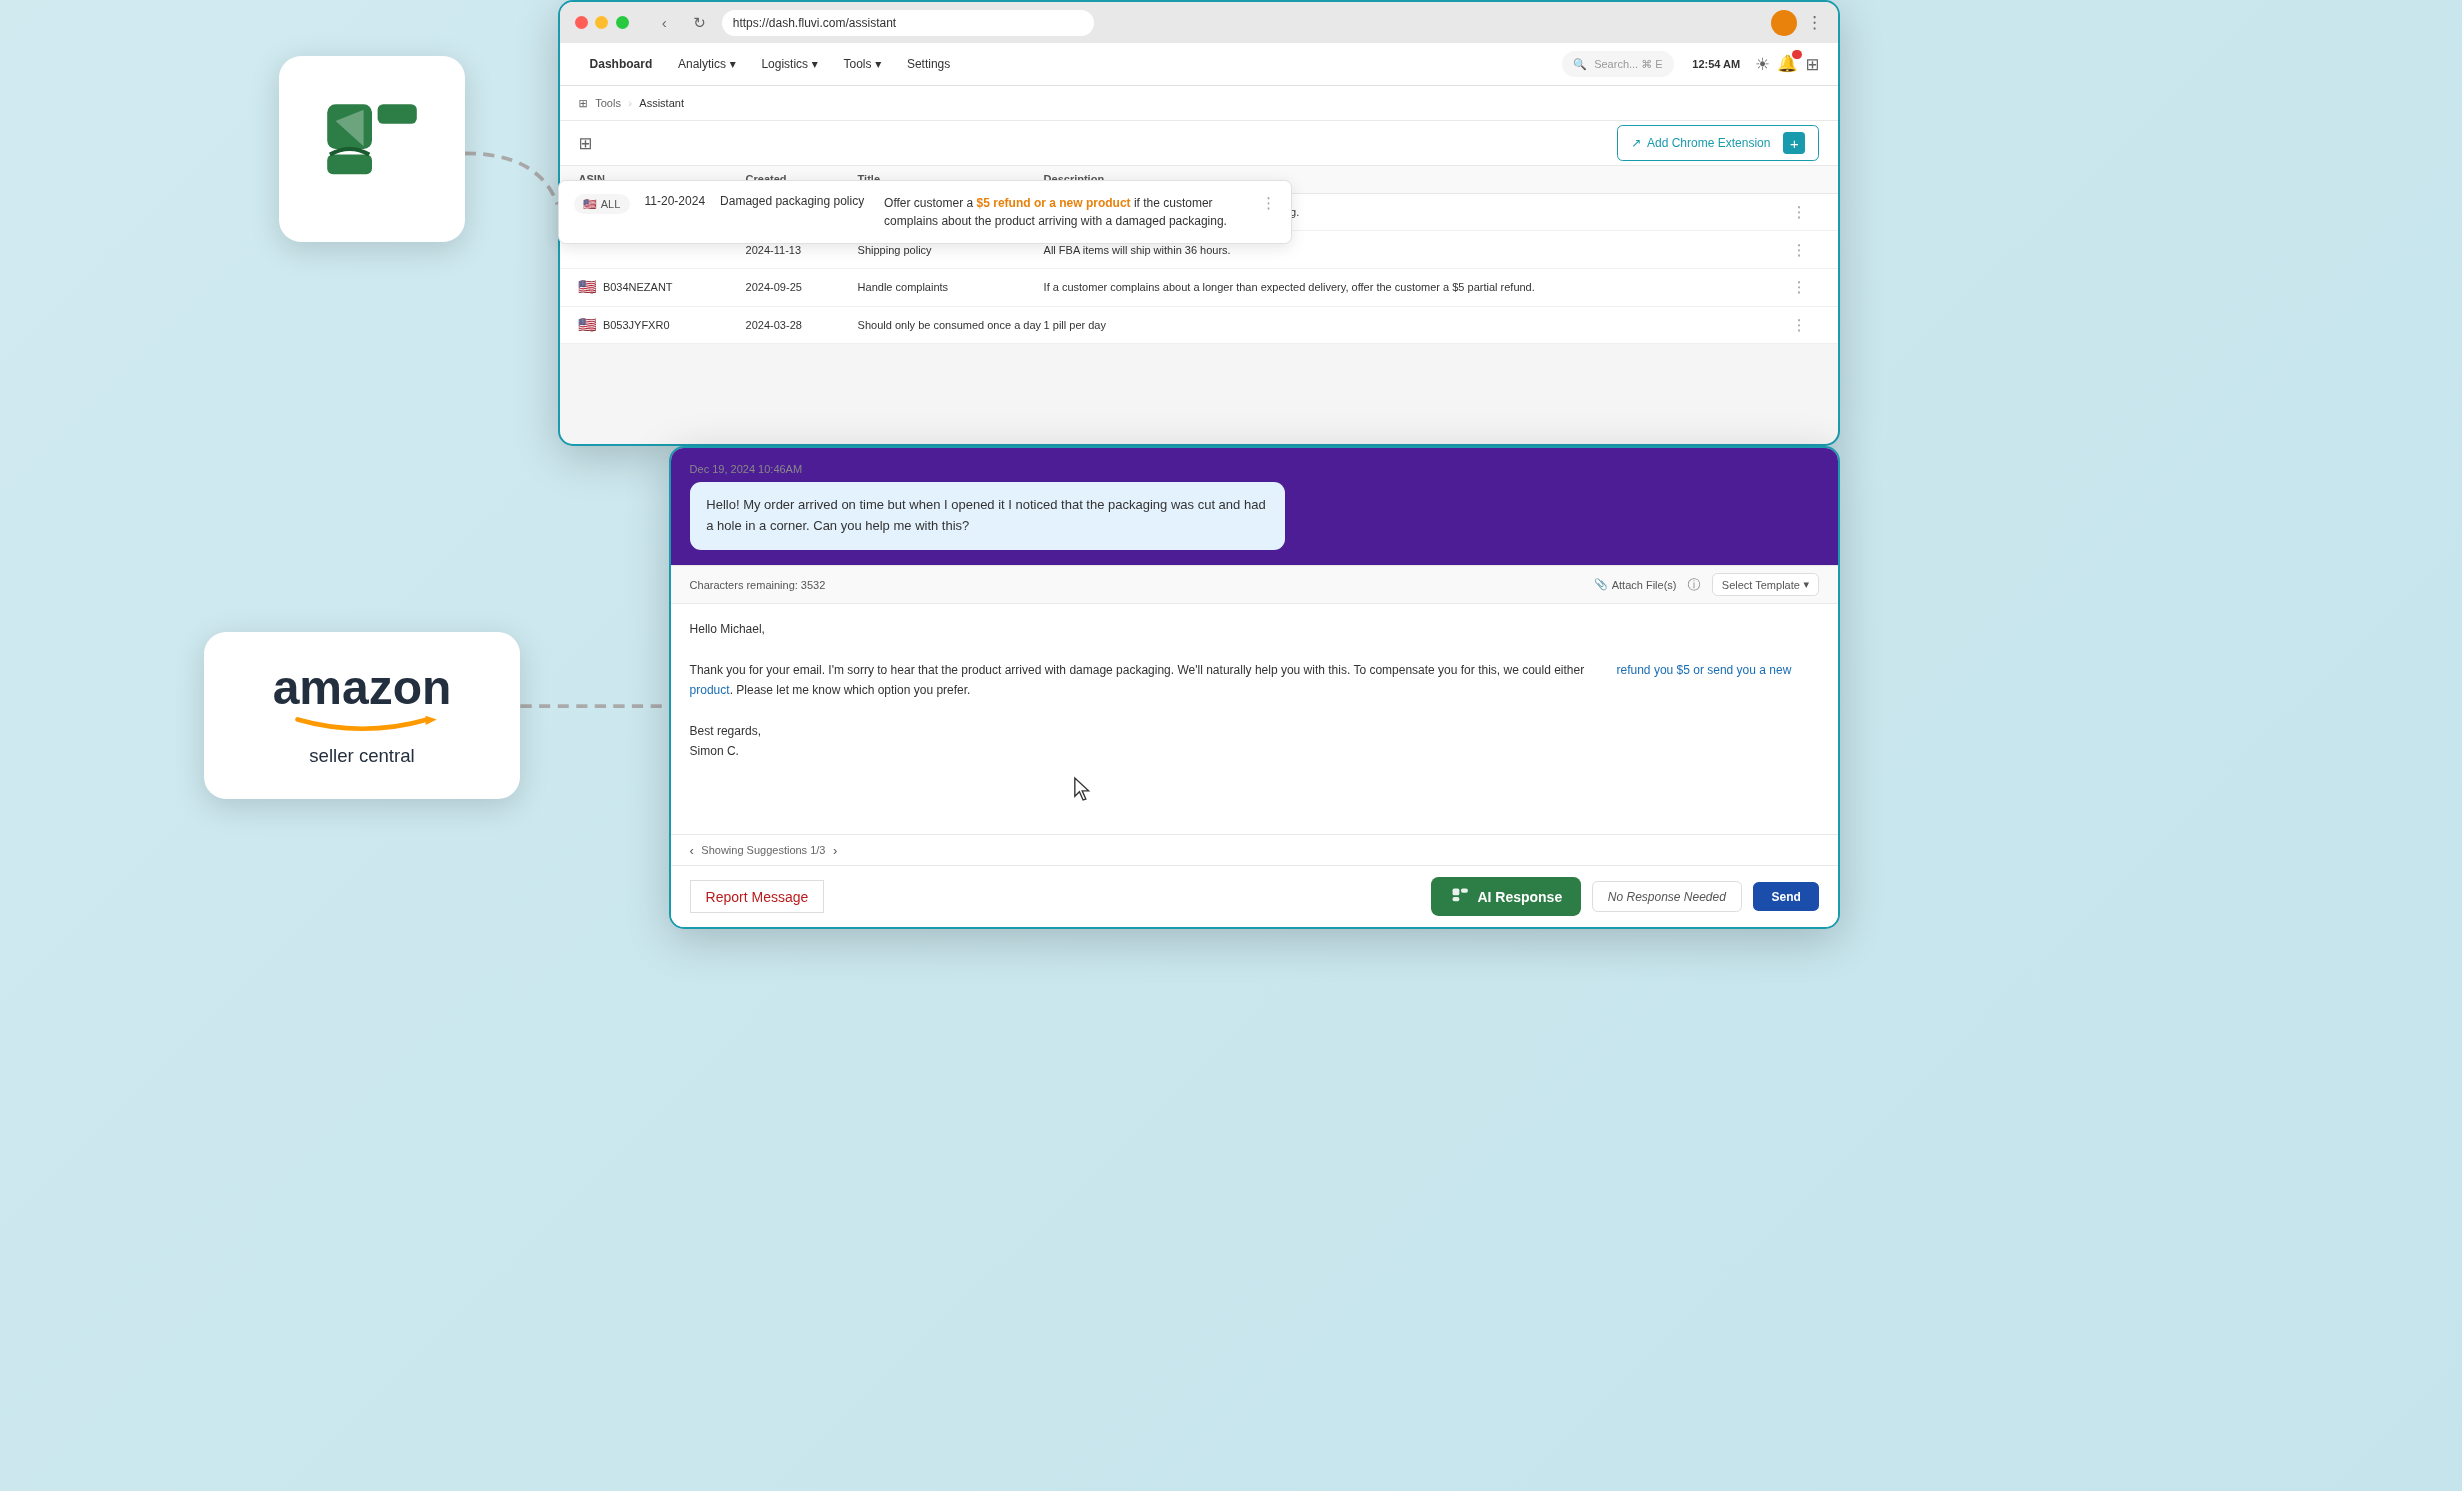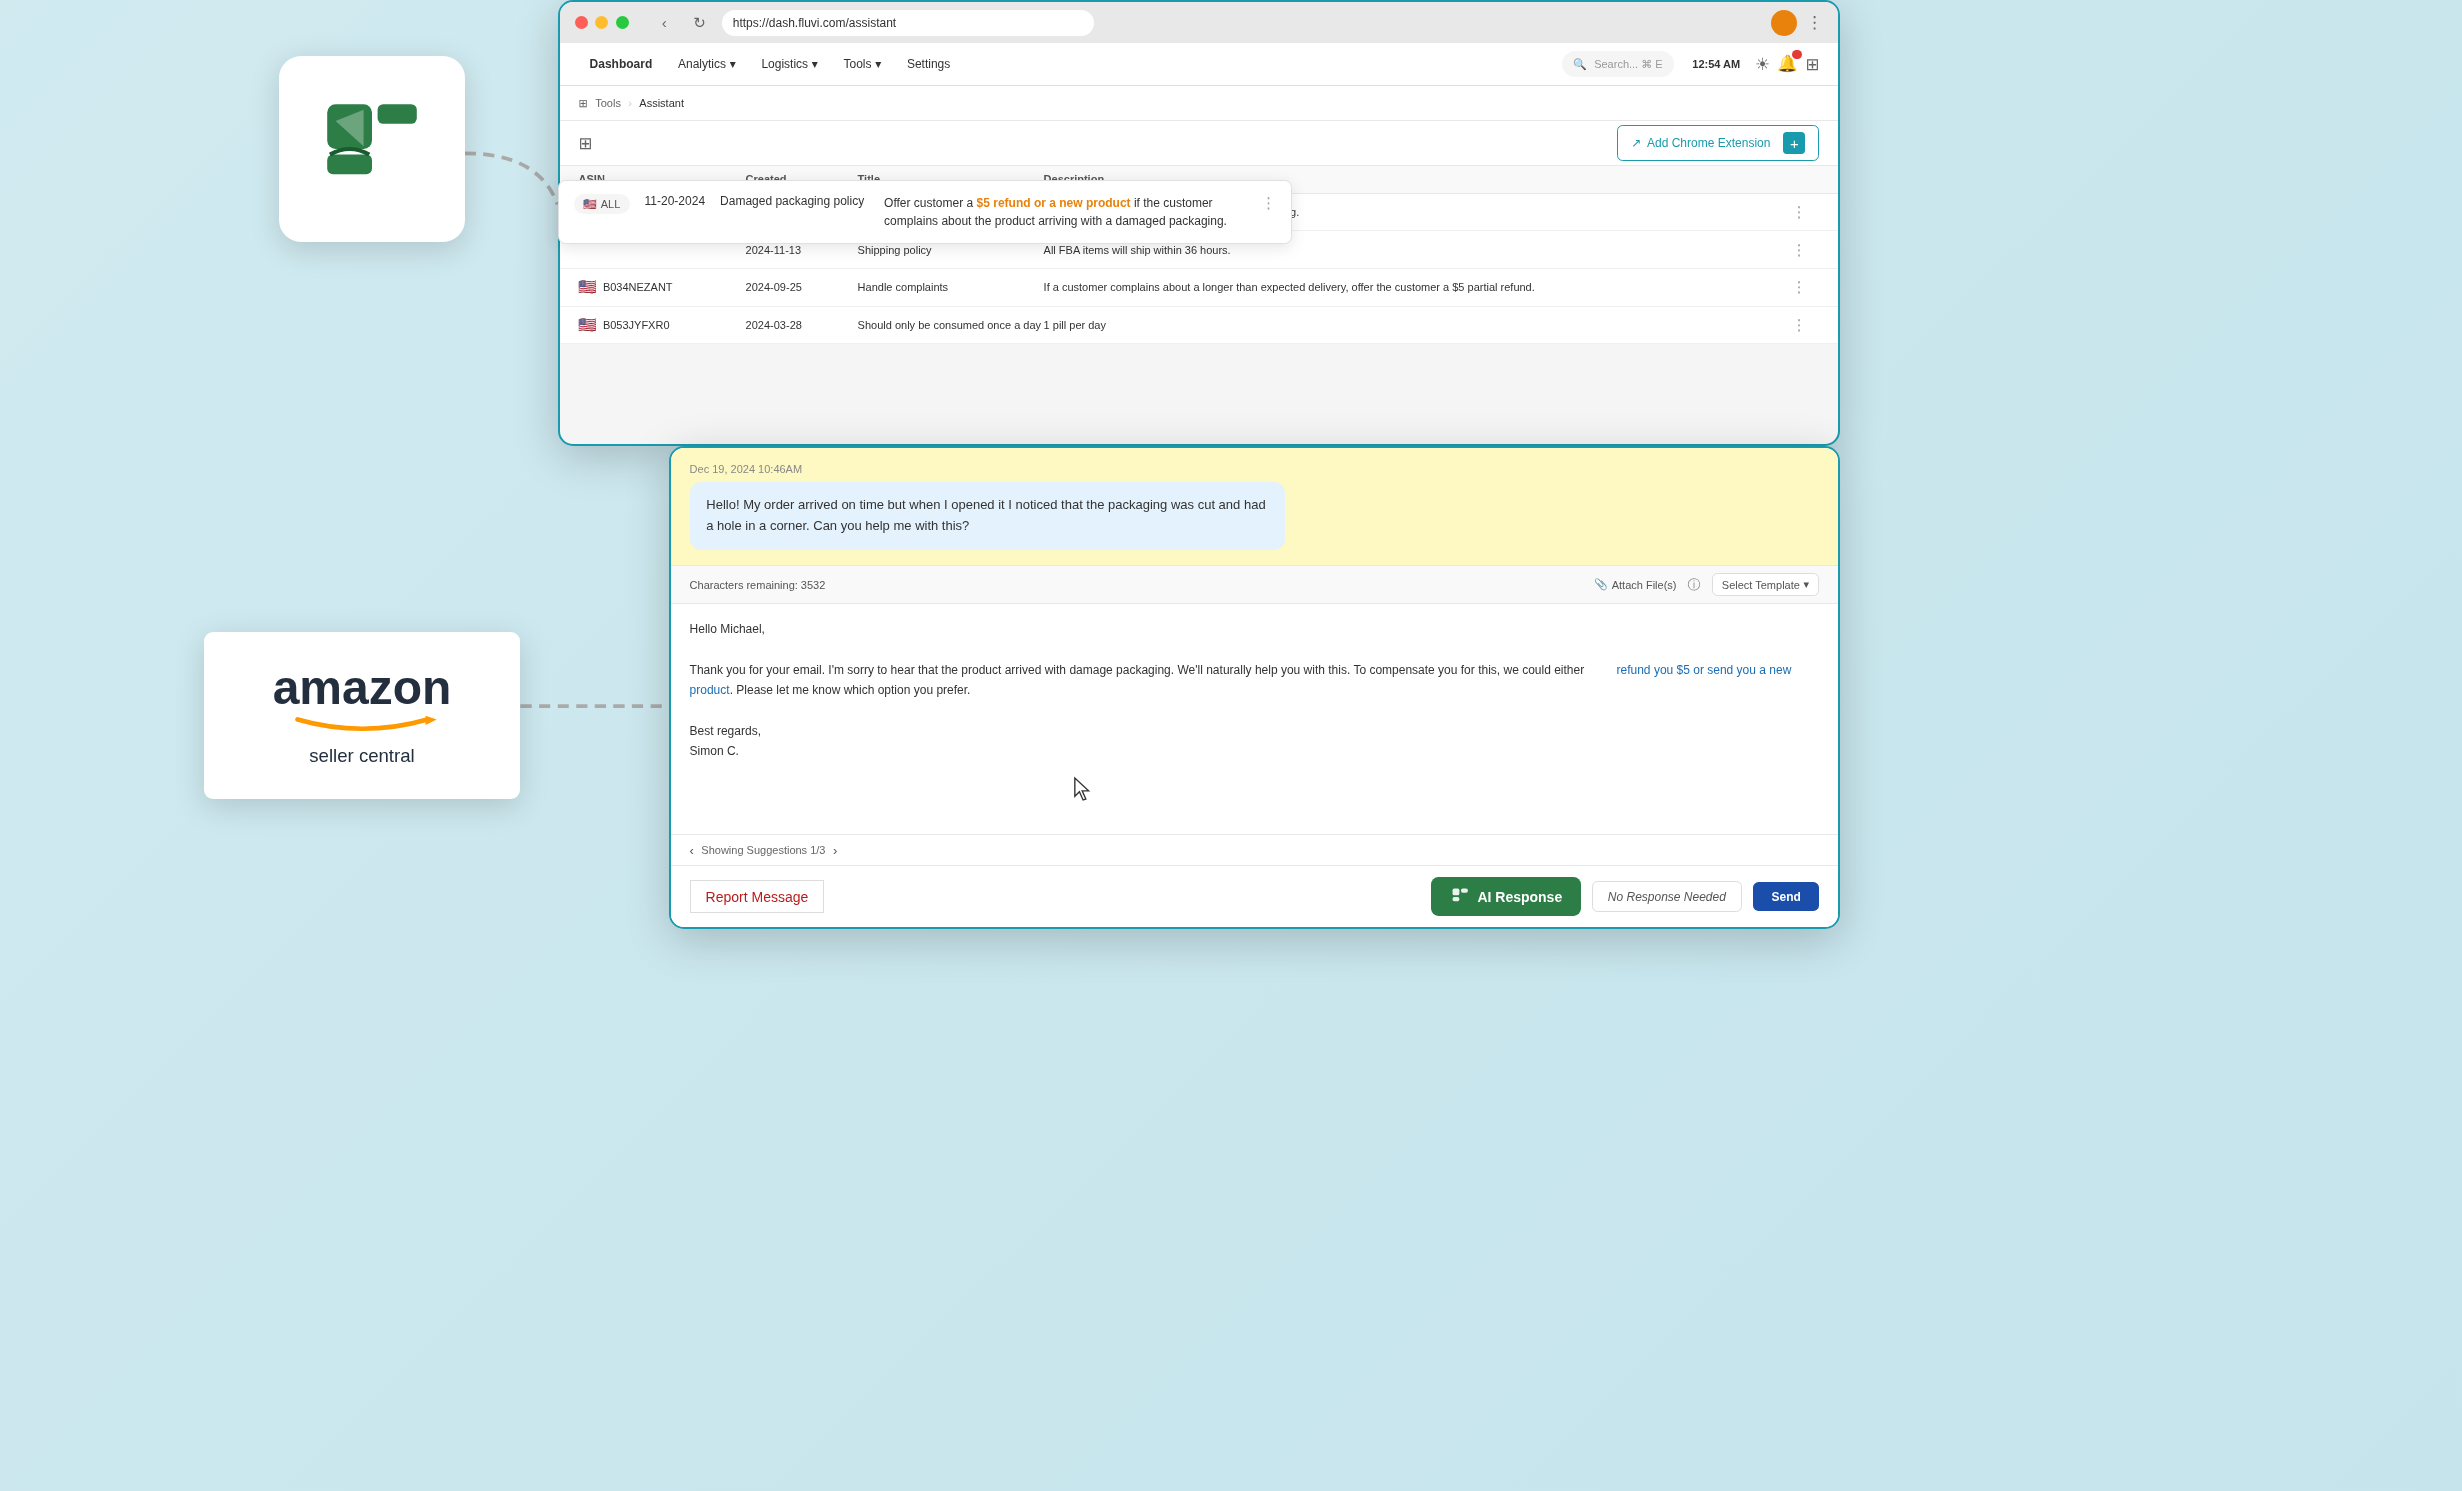--- a/index.html
+++ b/index.html
@@ -42,21 +42,20 @@
       width: 112px;
       height: 112px;
     }
 
     
     .amazon-card {
       width: 316px;
       height: 167px;
       left: 204px;
       top: 632px;
-      border-radius: 9px;
     }
 
     .amazon-text {
       text-align: center;
     }
 
     .amazon-name {
       font-size: 48px;
       font-weight: 700;
       color: #232f3e;
@@ -369,21 +368,21 @@
       background: white;
       border-radius: 15px;
       box-shadow: 0 11px 45px rgba(0,0,0,0.2);
       border: 2.8px solid #1a9aad;
       overflow: hidden;
       display: flex;
       flex-direction: column;
     }
 
     .chat-header {
-      background: #fef9c3;
+      background: #4c1d95;
       padding: 15px 18.6px;
       border-bottom: 0.9px solid #e8e8e8;
     }
 
     .chat-timestamp {
       font-size: 11px;
       color: #888;
       margin-bottom: 7.4px;
     }
 

